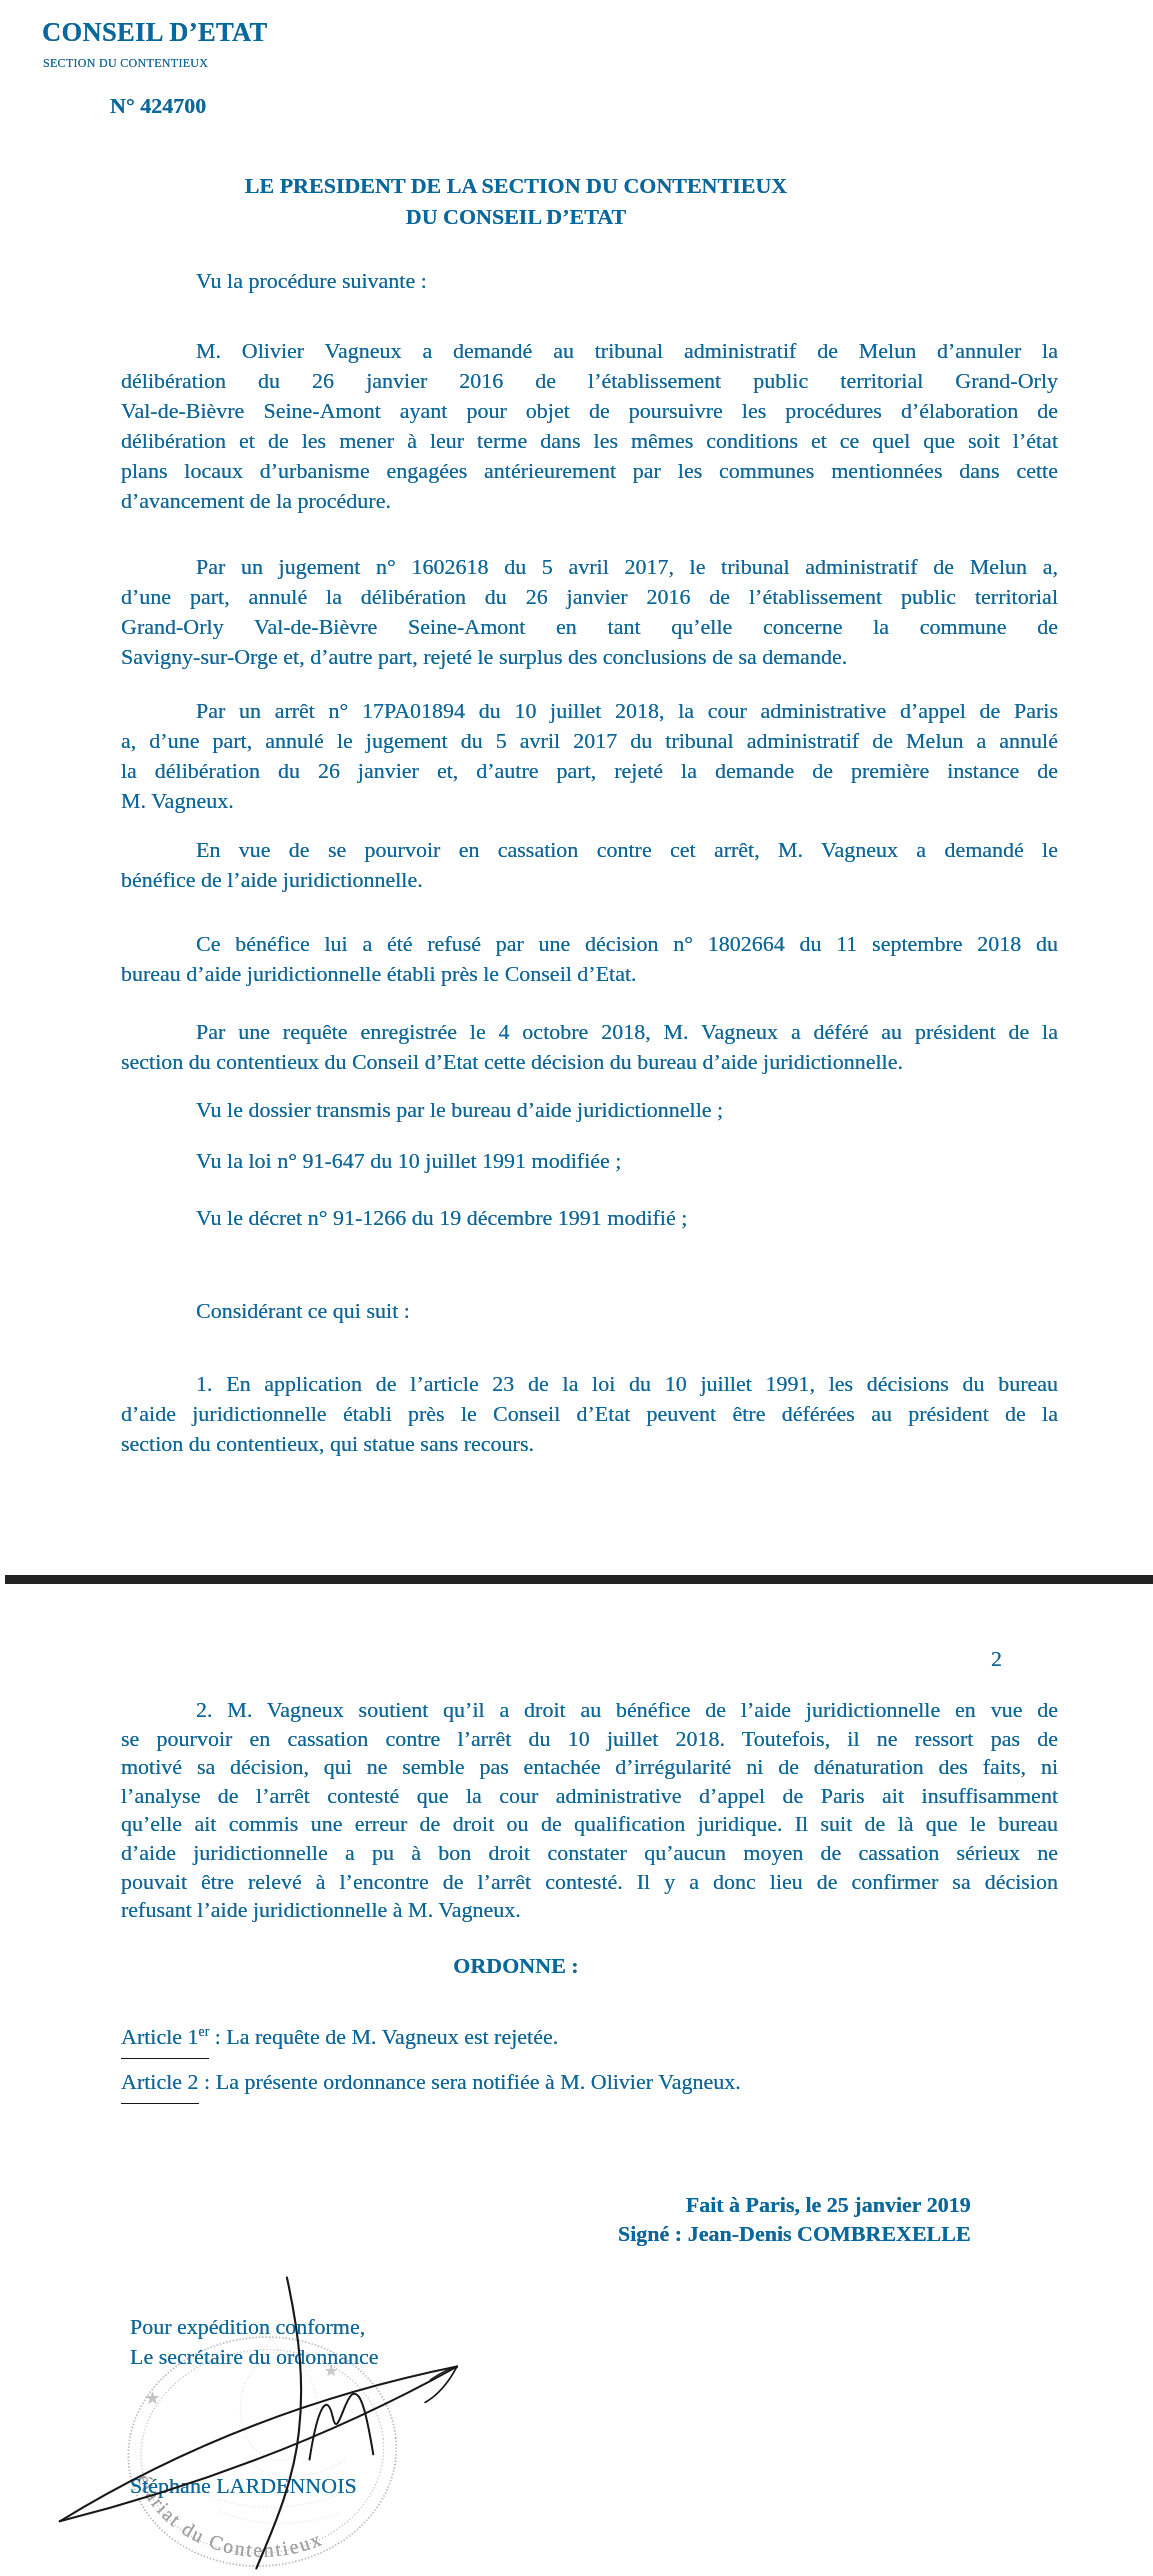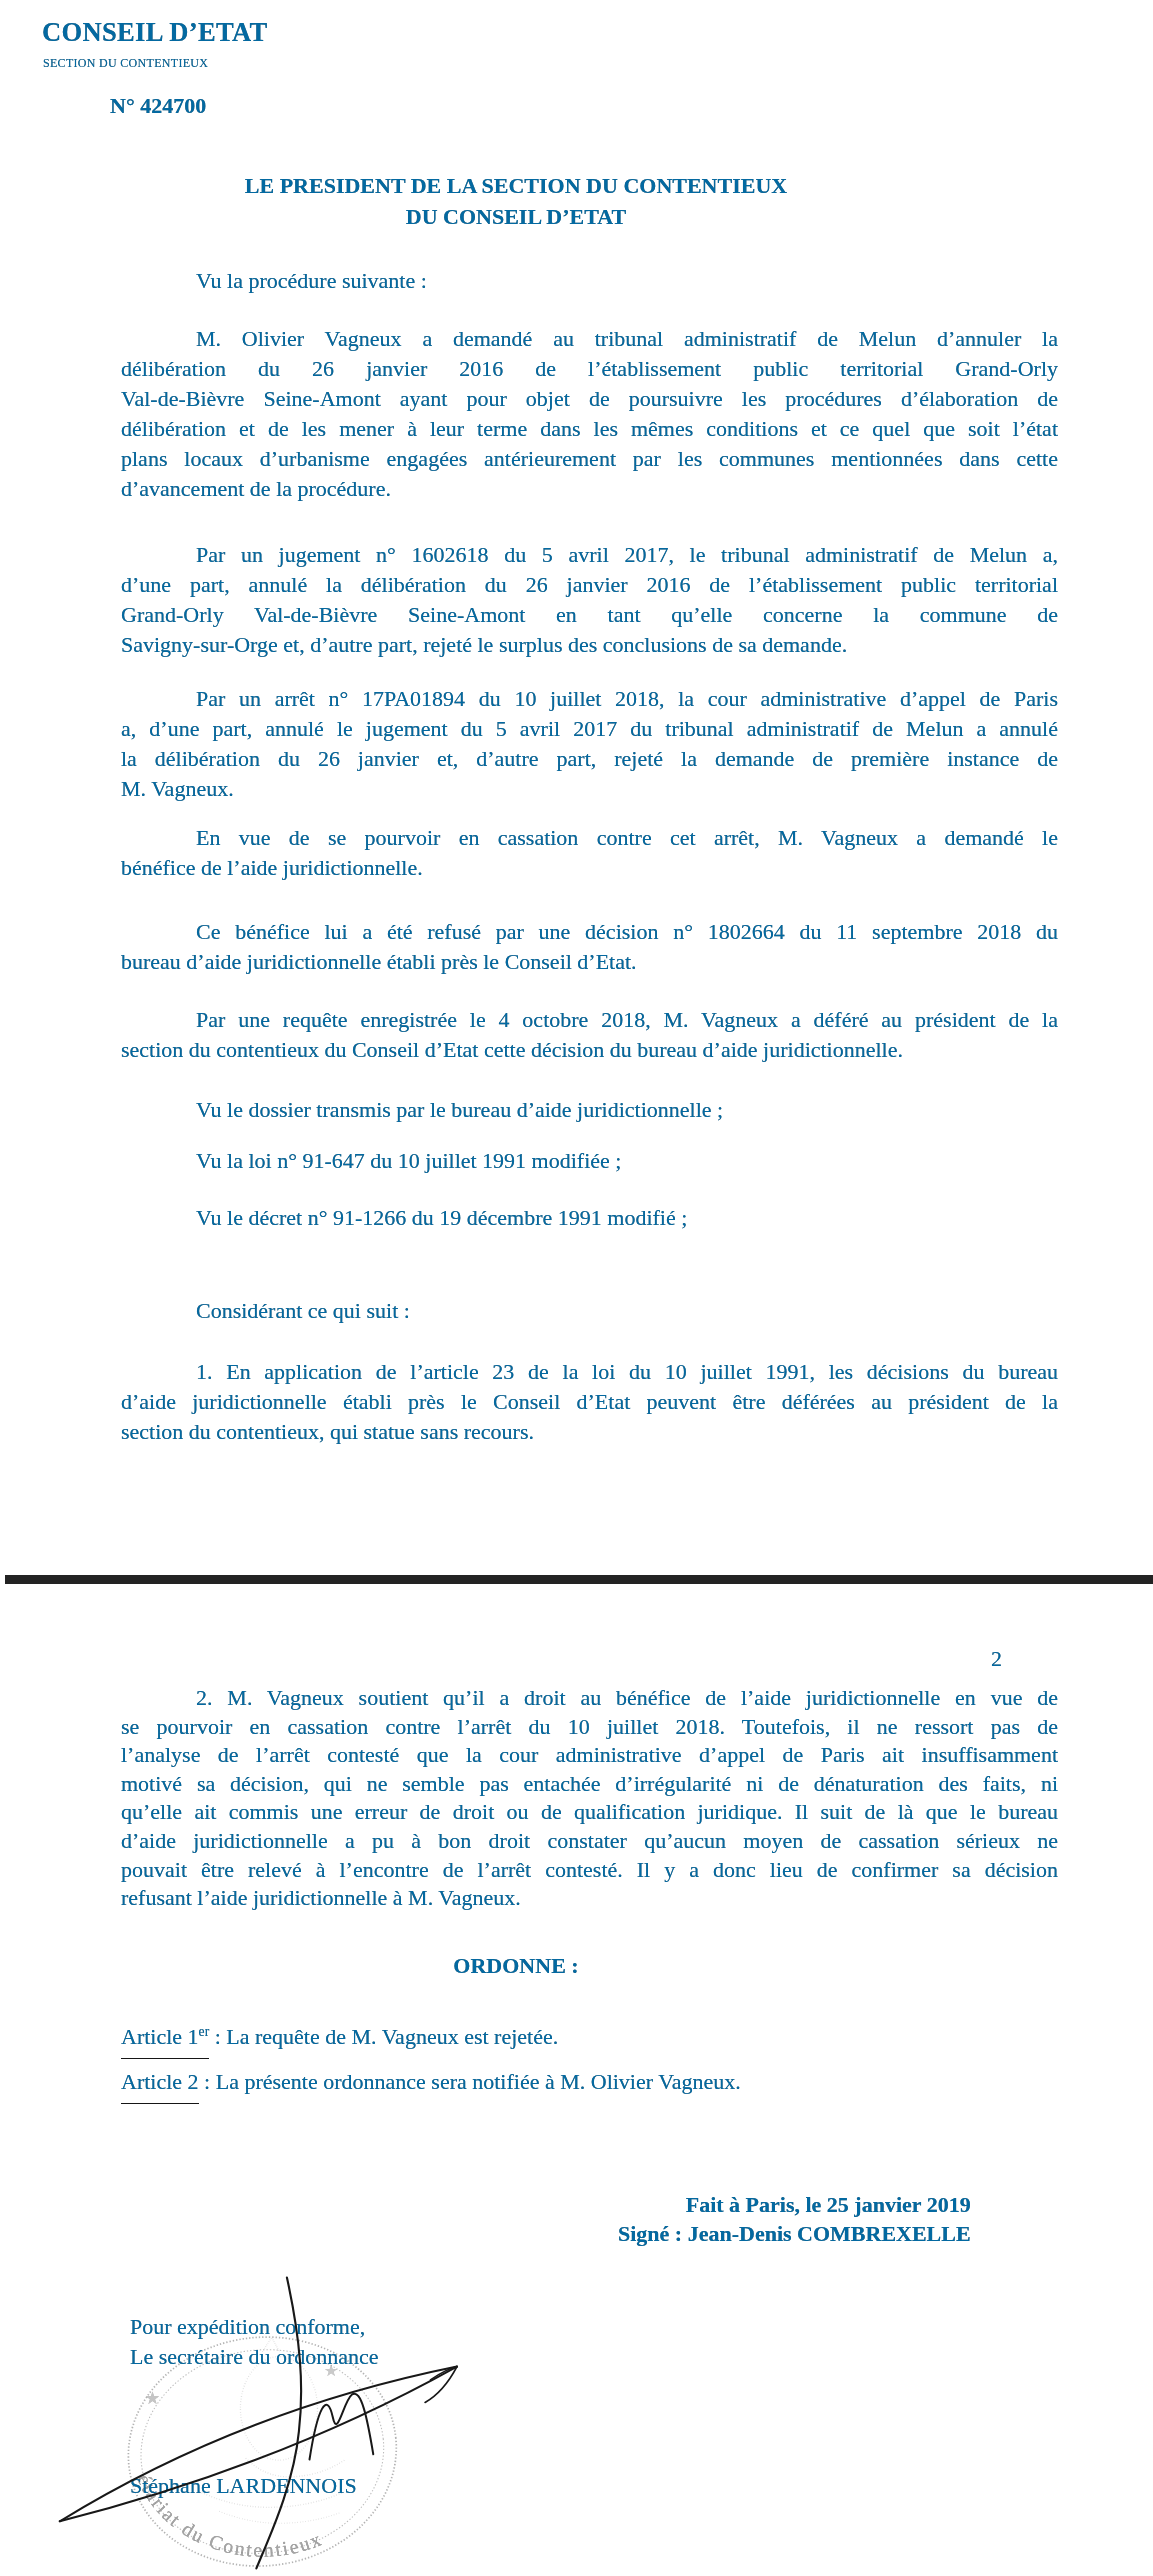--- a/index.html
+++ b/index.html
@@ -10,21 +10,21 @@
     height: 2576px;
     margin: 0 auto;
     background: #ffffff;
     color: #0369a1;
     font-family: "Liberation Serif", "DejaVu Serif", serif;
     font-size: 22px;
     overflow: hidden;
     text-shadow: 0 0 0.3px rgba(20,20,20,.55);
   }
   .abs { position: absolute; }
-  .para { position: absolute; left: 121px; width: 937px; line-height: 30px; }
+  .para { position: absolute; left: 121px; width: 937px; line-height: 30px; margin-top: 12px; }
   .jline { text-align: justify; text-align-last: justify; }
   .jline.last { text-align-last: left; }
   .indent { text-indent: 75px; }
   .center { left: 0; width: 1032px; text-align: center; }
   .b { font-weight: bold; }
   .org-title { font-size: 26.6px; letter-spacing: 0.3px; }
   .org-sub { font-size: 12px; letter-spacing: 0.3px; }
   .doc-title { font-size: 22px; line-height: 31px; }
   .visa { position: absolute; left: 121px; width: 937px; text-indent: 75px; }
   .article-line { position: absolute; left: 121px; width: 983px; white-space: nowrap; }
@@ -107,22 +107,22 @@
     <div class="jline last">section du contentieux, qui statue sans recours.</div>
   </div>
 
   <div class="separator-bar"></div>
 
   <div class="page-number">2</div>
 
   <div class="para" style="top:1684px; line-height:28.6px;">
     <div class="jline indent">2. M. Vagneux soutient qu’il a droit au bénéfice de l’aide juridictionnelle en vue de</div>
     <div class="jline">se pourvoir en cassation contre l’arrêt du 10 juillet 2018. Toutefois, il ne ressort pas de</div>
+    <div class="jline">motivé sa décision, qui ne semble pas entachée d’irrégularité ni de dénaturation des faits, ni</div>
     <div class="jline">l’analyse de l’arrêt contesté que la cour administrative d’appel de Paris ait insuffisamment</div>
-    <div class="jline">motivé sa décision, qui ne semble pas entachée d’irrégularité ni de dénaturation des faits, ni</div>
     <div class="jline">qu’elle ait commis une erreur de droit ou de qualification juridique. Il suit de là que le bureau</div>
     <div class="jline">d’aide juridictionnelle a pu à bon droit constater qu’aucun moyen de cassation sérieux ne</div>
     <div class="jline">pouvait être relevé à l’encontre de l’arrêt contesté. Il y a donc lieu de confirmer sa décision</div>
     <div class="jline last">refusant l’aide juridictionnelle à M. Vagneux.</div>
   </div>
 
   <div class="abs center b" style="top:1953px;">ORDONNE :</div>
 
   <div class="article-line" style="top:2024px;">
     <span class="article-label"><span>Article 1</span><sup>er</sup></span><span> : La requête de M. Vagneux est rejetée.</span>

